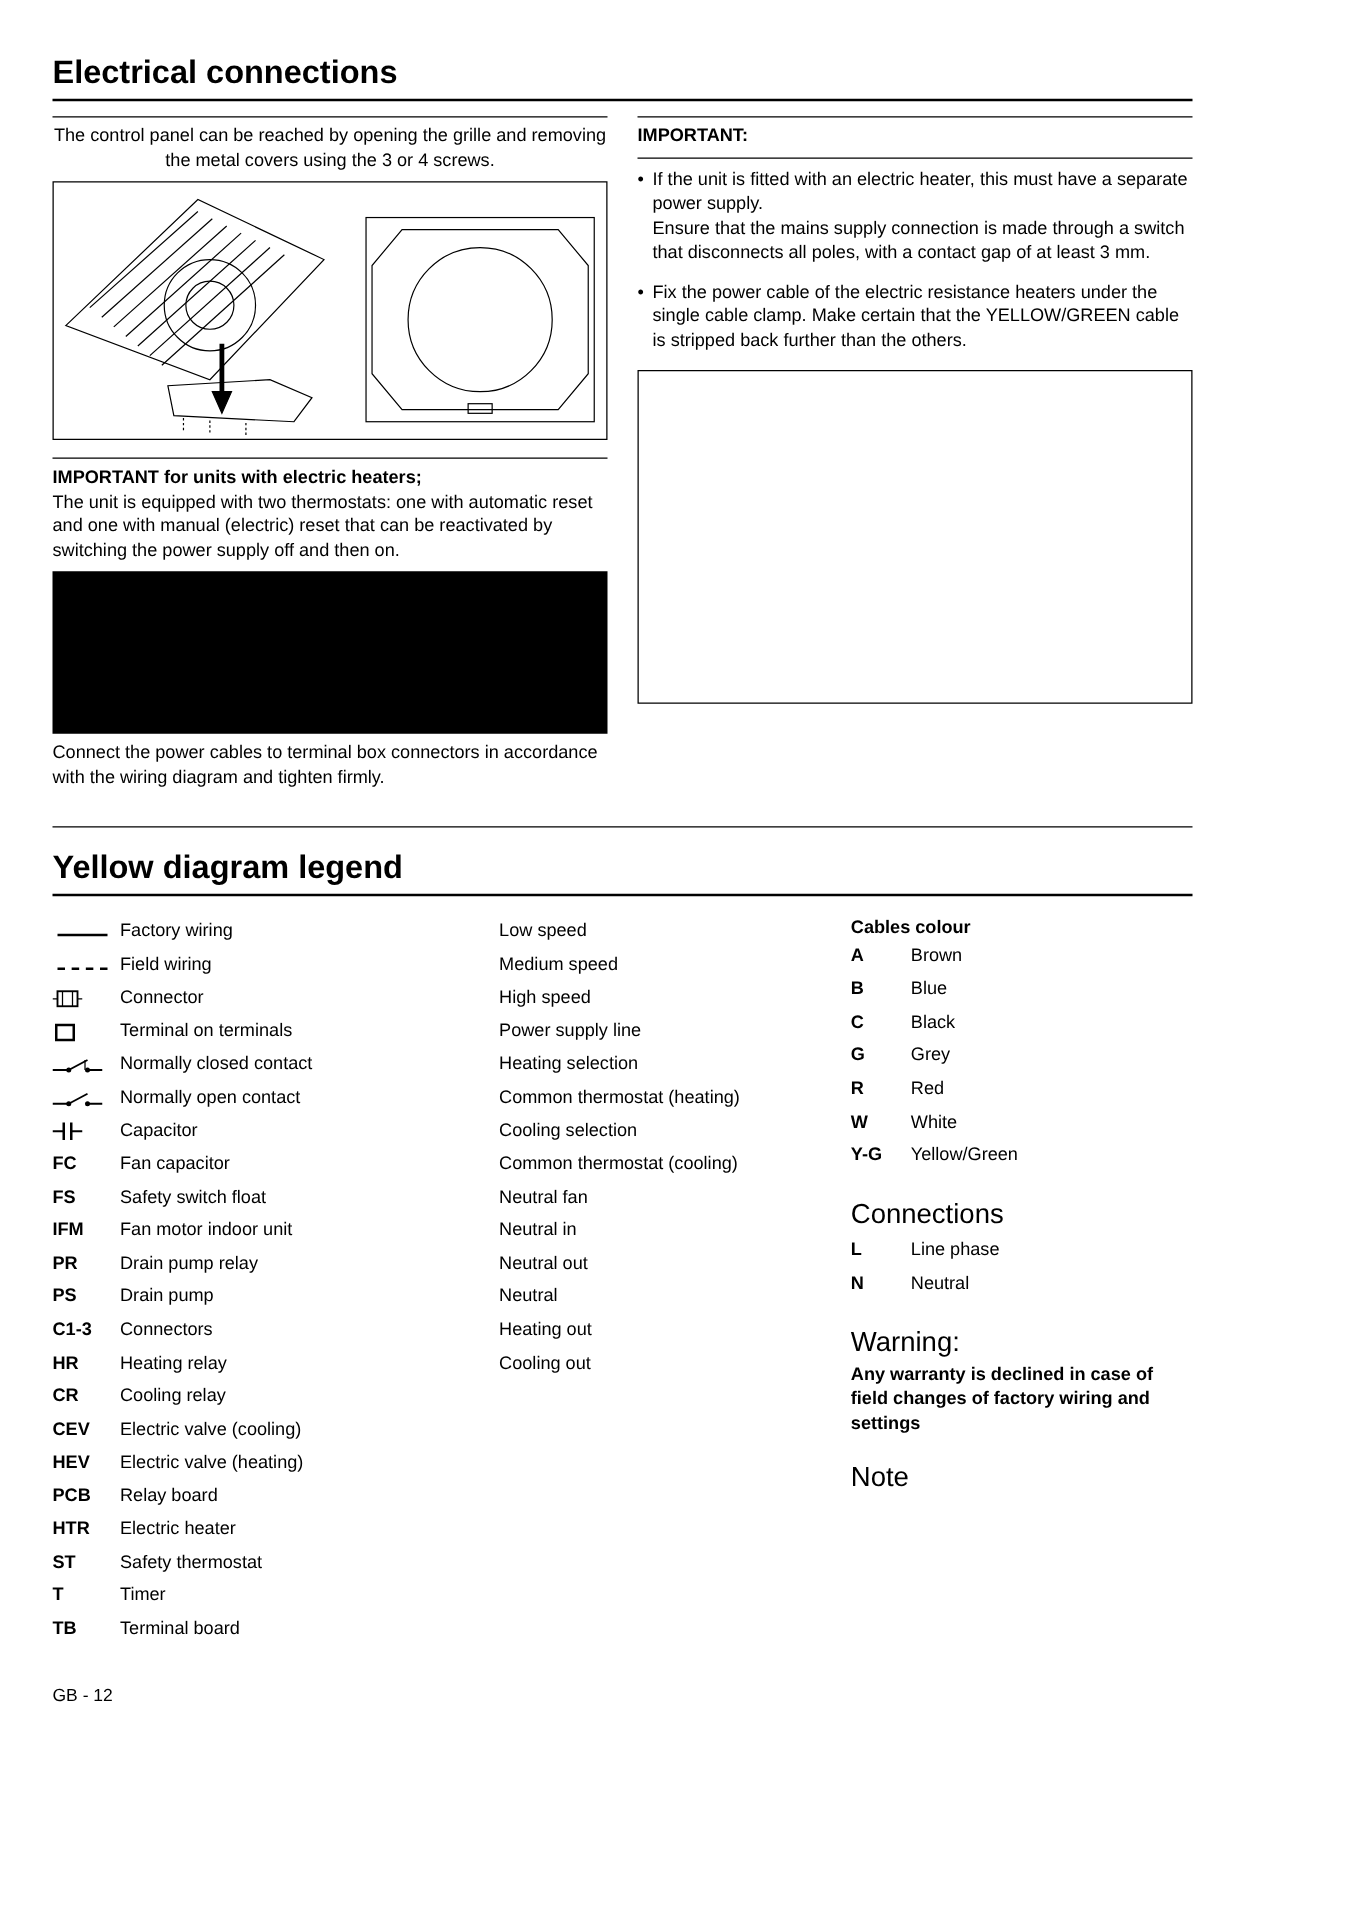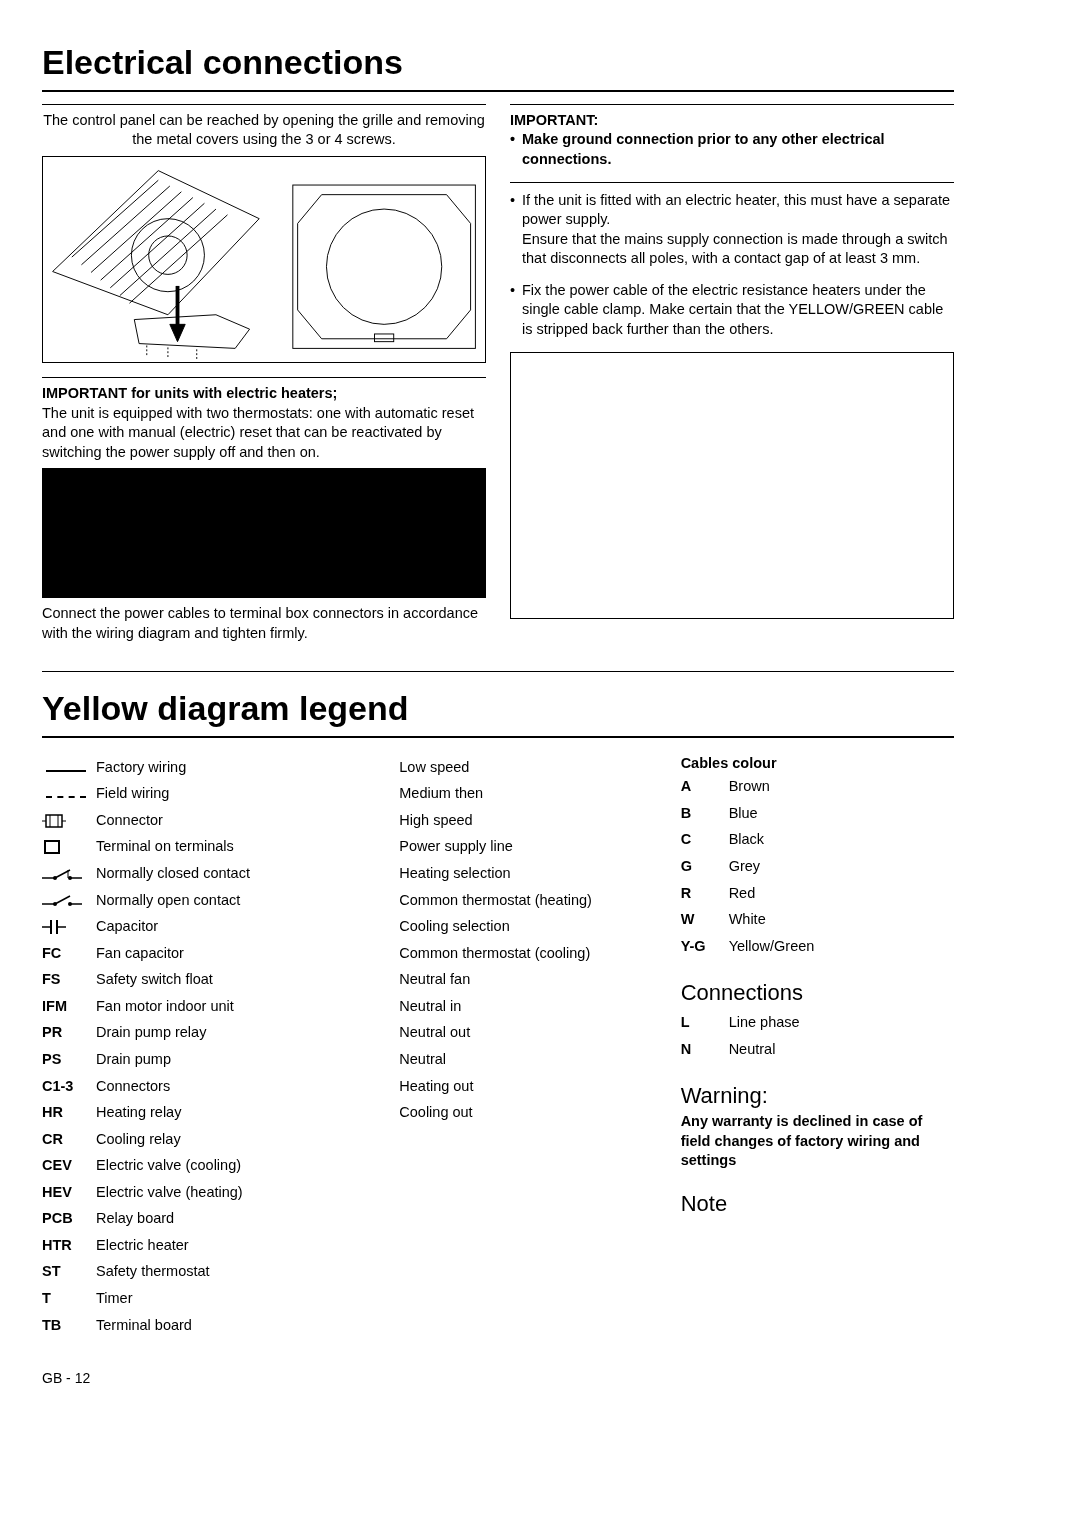--- a/index.html
+++ b/index.html
@@ -12,21 +12,21 @@
     font-size: 14.5px;
     line-height: 1.35;
   }
   .page-title {
     font-size: 30px;
     font-weight: bold;
     margin: 0;
     line-height: 1.15;
   }
   .section-title {
-    font-size: 34px;
+    font-size: 26px;
     font-weight: bold;
     margin: 0 0 4px 0;
   }
   hr.heavy {
     border: none;
     border-top: 2px solid #000;
     margin: 4px 0 12px 0;
   }
   hr.light {
     border: none;
@@ -193,23 +193,20 @@
 
     <div class="black-box"></div>
 
     <div>Connect the power cables to terminal box connectors in accordance with the wiring diagram and tighten firmly.</div>
   </div>
 
   <div class="col">
     <hr class="light">
     <div style="margin-top:6px">
       <span class="bold">IMPORTANT:</span>
-      <ul class="bullets" style="margin-top:0">
-        <li class="bold">Make ground connection prior to any other electrical connections.</li>
-      </ul>
     </div>
     <hr class="sub-hr">
 
     <ul class="bullets">
       <li>
         <span>If the unit is fitted with an electric heater, this must have a separate power supply.</span><br>
         <span>Ensure that the mains supply connection is made through a switch that disconnects all poles, with a contact gap of at least 3 mm.</span>
       </li>
       <li>Fix the power cable of the electric resistance heaters under the single cable clamp. Make certain that the YELLOW/GREEN cable is stripped back further than the others.</li>
     </ul>
@@ -357,21 +354,21 @@
         </table>
     </div>
 
     <div class="legend-col-b">
       <table class="legend-table">
         <tbody>
             <tr>
               <td>Low speed</td>
             </tr>
         <tr>
-              <td>Medium then</td>
+              <td>Medium speed</td>
             </tr>
         <tr>
               <td>High speed</td>
             </tr>
         <tr>
               <td>Power supply line</td>
             </tr>
         <tr>
               <td>Heating selection</td>
             </tr>

